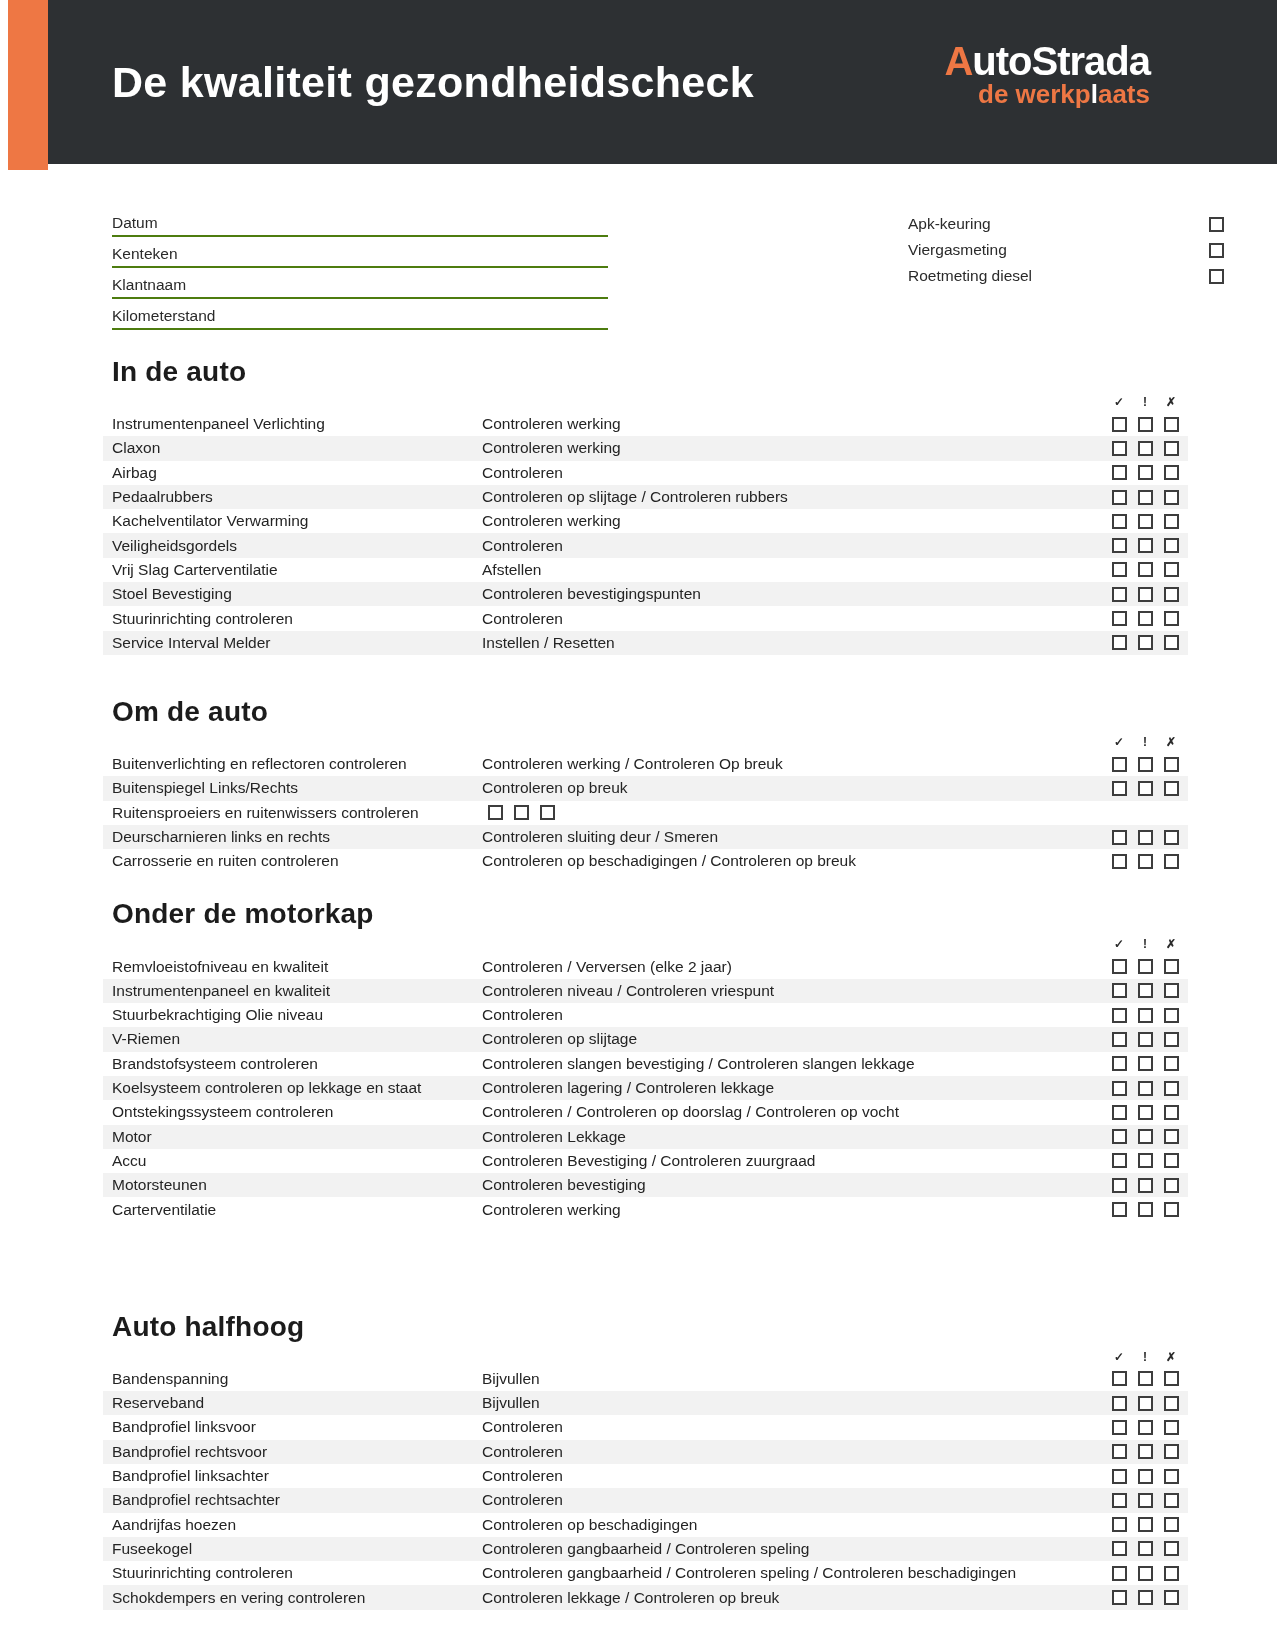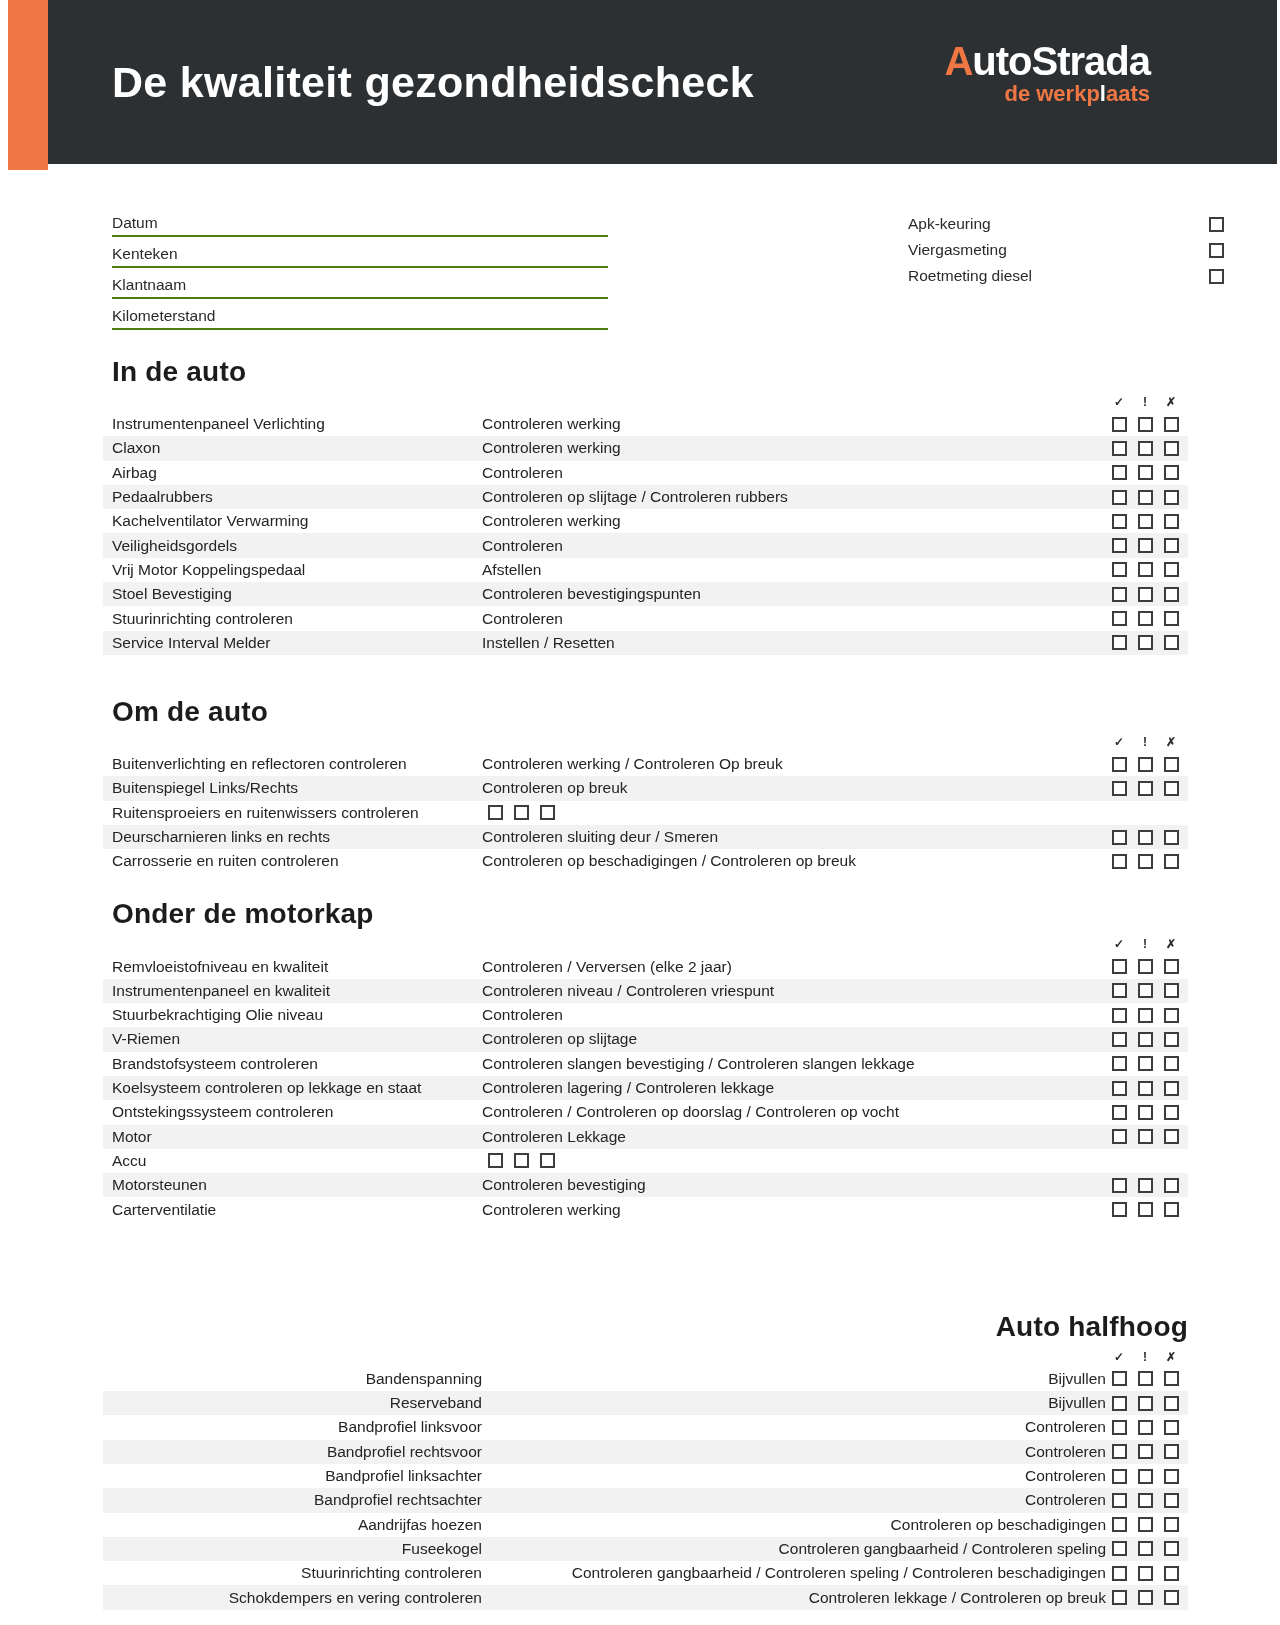--- a/index.html
+++ b/index.html
@@ -9,21 +9,21 @@
   
   .accent-bar{position:absolute;left:8px;top:0;width:40px;height:170px;background:#EE7744;}
   .header{position:absolute;left:48px;top:0;right:3px;height:164px;background:#2D3033;
           display:flex;align-items:center;}
   .page-title{color:#ffffff;font-size:43px;font-weight:bold;letter-spacing:.3px;
               padding-left:64px;white-space:nowrap;}
   .logo{position:absolute;right:127px;top:38px;display:flex;flex-direction:column;align-items:flex-end;}
   .logo-main{font-size:40px;font-weight:bold;letter-spacing:-1px;line-height:46px;white-space:nowrap;}
   .logo-a{color:#EE7744;}
   .logo-rest{color:#ffffff;margin-top:20px;}
-  .logo-tagline{font-size:22px;font-weight:bold;line-height:24px;margin-top:-2px;white-space:nowrap;}
+  .logo-tagline{font-size:26px;font-weight:bold;line-height:24px;margin-top:-2px;white-space:nowrap;}
   .tag-orange{color:#EE7744;}
   .tag-white{color:#ffffff;}
 
   
   .form-fields{position:absolute;left:112px;top:206px;width:496px;}
   .field{height:29px;border-bottom:2px solid #4d7c0f;display:flex;align-items:flex-end;}
   .field-label{font-size:15.5px;color:#2a2a2a;padding-bottom:3px;}
 
   .inspection-list{position:absolute;left:908px;top:211px;width:320px;}
   .insp-row{height:26px;display:flex;align-items:center;}
@@ -31,21 +31,21 @@
   .checkbox{width:15px;height:15px;box-sizing:border-box;border:2px solid #3d3d3d;
             background:#ffffff;display:inline-block;flex:none;}
   .insp-row .checkbox{margin-right:4px;}
 
   
   .sections{position:absolute;left:103px;top:357px;width:1085px;}
   .section-title{font-size:28px;line-height:30px;font-weight:bold;color:#1c1c1c;
                  margin:0 0 8px 0;padding-left:9px;letter-spacing:.2px;}
   .section + .section{margin-top:42px;}
   .section:nth-child(3){margin-top:26px;}
-  .section:nth-child(4){margin-top:90px;text-align:right;}
+  .section:nth-child(4){margin-top:90px;}
 
   .row{display:flex;align-items:center;padding-left:9px;padding-right:4px;}
   .marks-row{height:14px;margin-bottom:3px;}
   .mark-glyph{font-size:12px;font-weight:bold;color:#2b2b2b;line-height:12px;}
   .c-item{width:370px;flex:none;font-size:15.5px;color:#242424;white-space:nowrap;}
   .c-action{flex:1;font-size:15.5px;color:#242424;white-space:nowrap;overflow:hidden;}
   .c-box{width:26px;flex:none;display:flex;justify-content:center;align-items:center;}
   .rows .row{height:24.3px;}
   .rows .row:nth-child(even){background:#F2F2F2;}
 </style>
@@ -183,21 +183,21 @@
               <span class="checkbox"></span>
             </span>
             <span class="c-box">
               <span class="checkbox"></span>
             </span>
             <span class="c-box">
               <span class="checkbox"></span>
             </span>
           </div>
           <div class="row">
-            <span class="c-item">Vrij Motor Koppelingspedaal</span>
+            <span class="c-item">Vrij Slag Carterventilatie</span>
             <span class="c-action">Afstellen</span>
             <span class="c-box">
               <span class="checkbox"></span>
             </span>
             <span class="c-box">
               <span class="checkbox"></span>
             </span>
             <span class="c-box">
               <span class="checkbox"></span>
             </span>
@@ -440,20 +440,21 @@
             </span>
             <span class="c-box">
               <span class="checkbox"></span>
             </span>
             <span class="c-box">
               <span class="checkbox"></span>
             </span>
           </div>
           <div class="row">
             <span class="c-item">Accu</span>
+            <span class="c-action">Controleren Bevestiging / Controleren zuurgraad</span>
             <span class="c-box">
               <span class="checkbox"></span>
             </span>
             <span class="c-box">
               <span class="checkbox"></span>
             </span>
             <span class="c-box">
               <span class="checkbox"></span>
             </span>
           </div>

